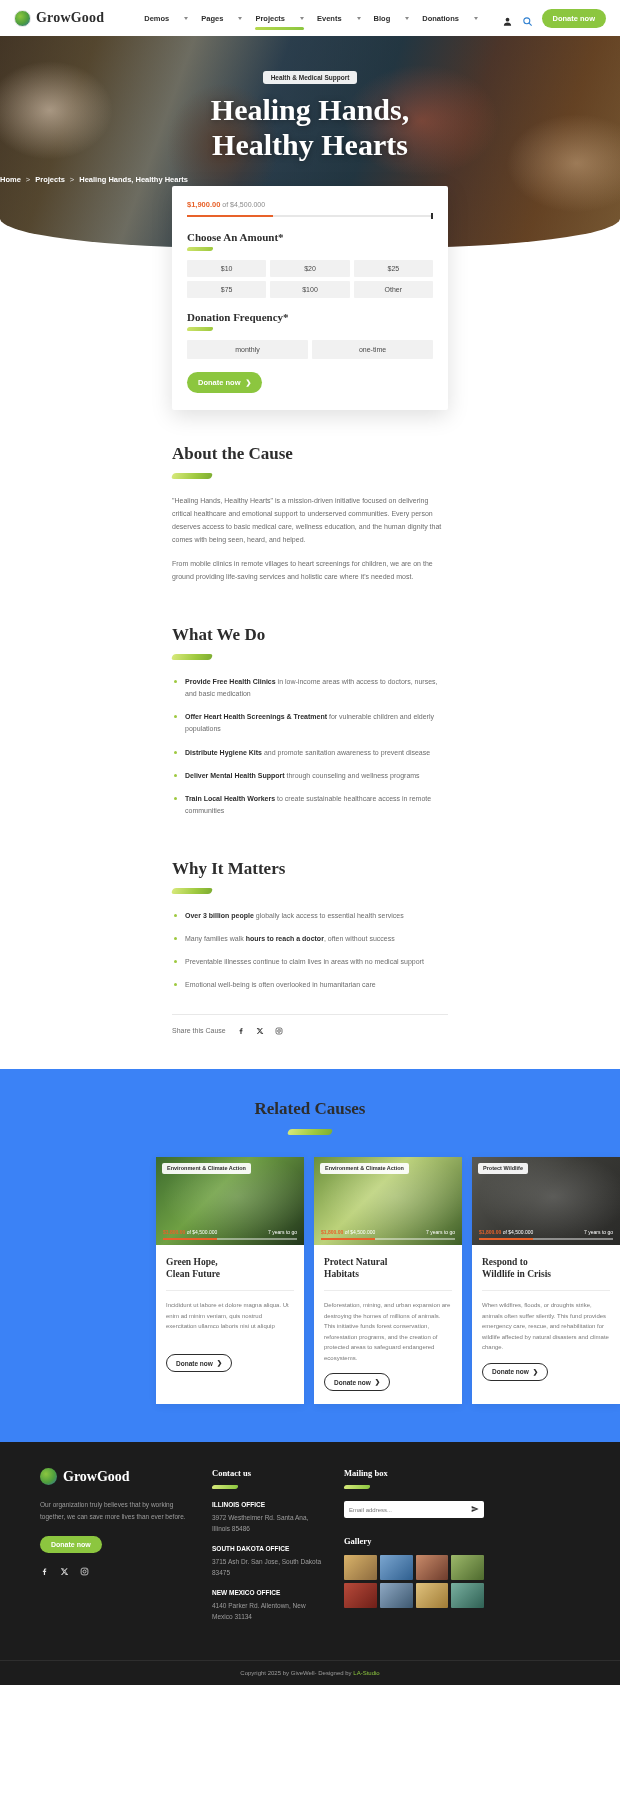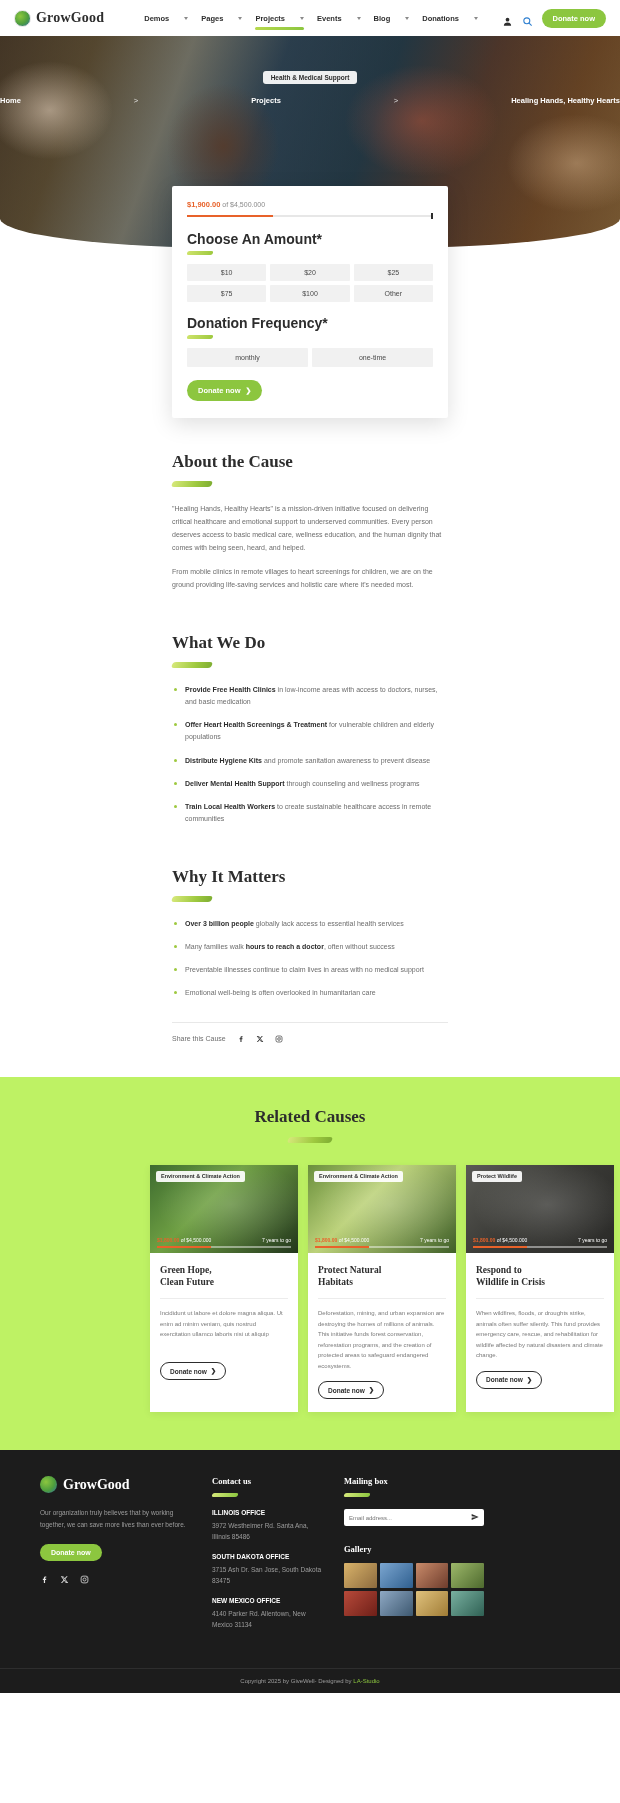--- a/index.html
+++ b/index.html
@@ -82,42 +82,42 @@
     display: inline-block; background: rgba(255,255,255,.92); color: #2d2d2d;
     font-size: 6.5px; font-weight: 700; padding: 3px 8px; border-radius: 3px;
   }
   .hero-title {
     font-family: "Liberation Serif", serif;
     color: #fff; font-size: 30px; line-height: 1.18; font-weight: 700;
     margin-top: 8px; text-shadow: 0 1px 6px rgba(0,0,0,.35);
   }
   .breadcrumb {
     margin-top: 12px; color: #fff; font-size: 7.5px; font-weight: 700;
-    display: flex; justify-content: space-between; gap: 5px; align-items: center;
+    display: flex; justify-content: flex-start; gap: 5px; align-items: center;
   }
   .breadcrumb span { cursor: pointer; }
   .breadcrumb .sep { opacity: .85; font-weight: 400; }
 
   
   .donate-card {
     width: 276px; margin: -62px auto 0; position: relative; z-index: 10;
     background: #fff; border-radius: 2px;
     box-shadow: 0 6px 22px rgba(0,0,0,.13);
     padding: 14px 15px 17px;
   }
   .raised-line { font-size: 7px; color: #8a8a8a; }
   .raised-line b { color: #e8622a; font-size: 7.5px; }
   .progress-track {
     height: 2px; background: #e7e7e7; margin: 6px 0 14px; position: relative;
   }
   .progress-fill { position: absolute; left: 0; top: 0; bottom: 0; background: #e8622a; }
   .progress-cap { position: absolute; right: 0; top: -2px; width: 2px; height: 6px; background: #2d2d2d; }
   .field-label {
-    font-family: Liberation Sans, sans-serif;
-    font-size: 14px; font-weight: 700; color: #2d2d2d;
+    font-family: Liberation Serif, serif;
+    font-size: 11px; font-weight: 700; color: #2d2d2d;
   }
   .squiggle {
     width: 26px; height: 4px; margin: 4px 0 9px;
     background: linear-gradient(90deg, #cde36a, #9ec93f);
     border-radius: 2px; transform: skewX(-18deg);
   }
   .amount-grid { display: grid; grid-template-columns: repeat(3, 1fr); gap: 4px; }
   .amount-btn {
     background: #f1f1f1; border: none; font-size: 7px; color: #4a4a4a;
     padding: 5px 0; text-align: center; cursor: pointer; border-radius: 1px;
@@ -158,21 +158,21 @@
   .bullets li b { color: #2d2d2d; font-weight: 700; }
   .share-row {
     margin-top: 22px; padding-top: 12px; border-top: 1px solid #e8e8e8;
     display: flex; align-items: center; gap: 11px;
     font-size: 7px; color: #6d6d6d;
   }
   .share-row .s-icon { color: #2d2d2d; cursor: pointer; display: inline-flex; }
 
   
   .related {
-    margin-top: 34px; background: #bef264; padding: 30px 6px 38px; text-align: center;
+    margin-top: 34px; background: #3b82f6; padding: 30px 0 38px; text-align: center;
   }
   .related-title {
     font-family: "Liberation Serif", serif; font-size: 17px; font-weight: 700; color: #2d2d2d;
   }
   .related-squiggle {
     width: 44px; height: 6px; margin: 10px auto 22px;
     background: linear-gradient(90deg, #d6e87a 0%, #9ec93f 60%, #7fae33 100%);
     border-radius: 3px; transform: skewX(-20deg);
   }
   .cards { display: flex; gap: 10px; justify-content: flex-end; }
@@ -316,20 +316,24 @@
           <path d="M15.5 15.5L21 21"></path>
         </svg>
     </span>
     <button class="donate-pill">Donate now</button>
   </div>
 </div>
 
 <div class="hero">
   <div class="hero-inner">
     <div class="hero-badge">Health &amp; Medical Support</div>
+    <div class="hero-title">
+      <div>Healing Hands,</div>
+      <div>Healthy Hearts</div>
+    </div>
     <div class="breadcrumb">
       <span>Home</span>
       <span class="sep">&gt;</span>
       <span>Projects</span>
       <span class="sep">&gt;</span>
       <span>Healing Hands, Healthy Hearts</span>
     </div>
   </div>
 </div>
 

